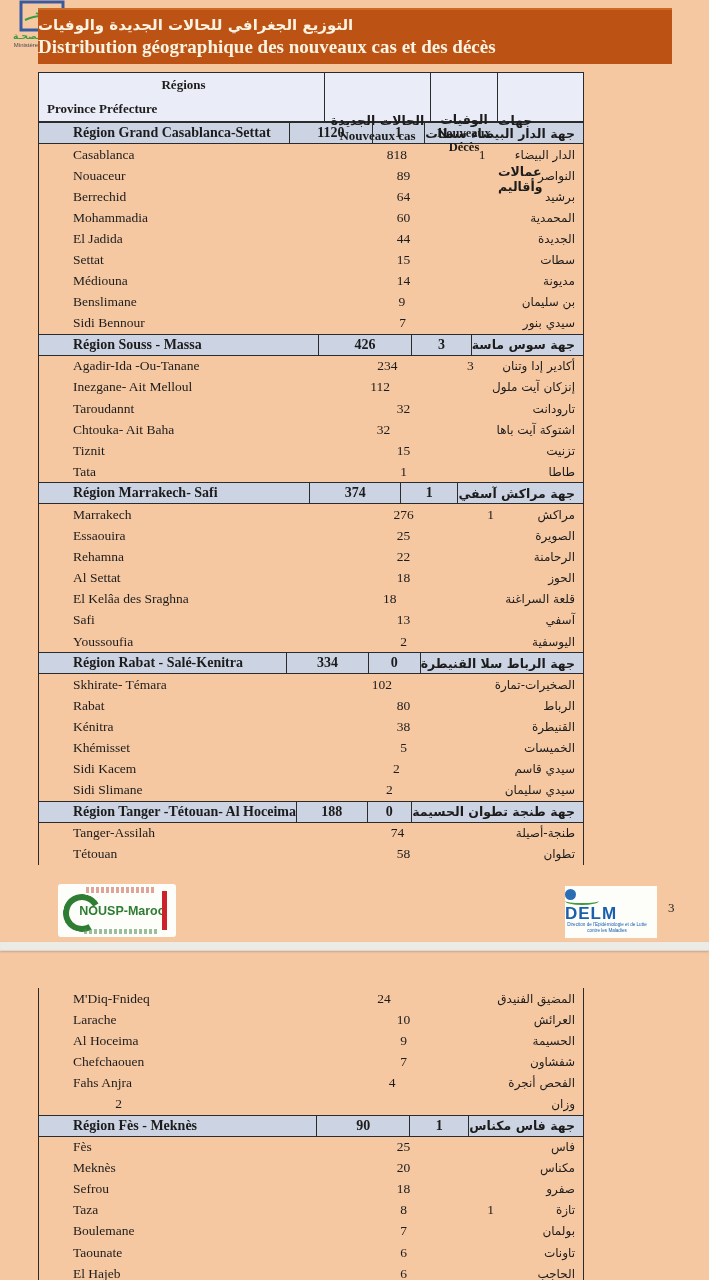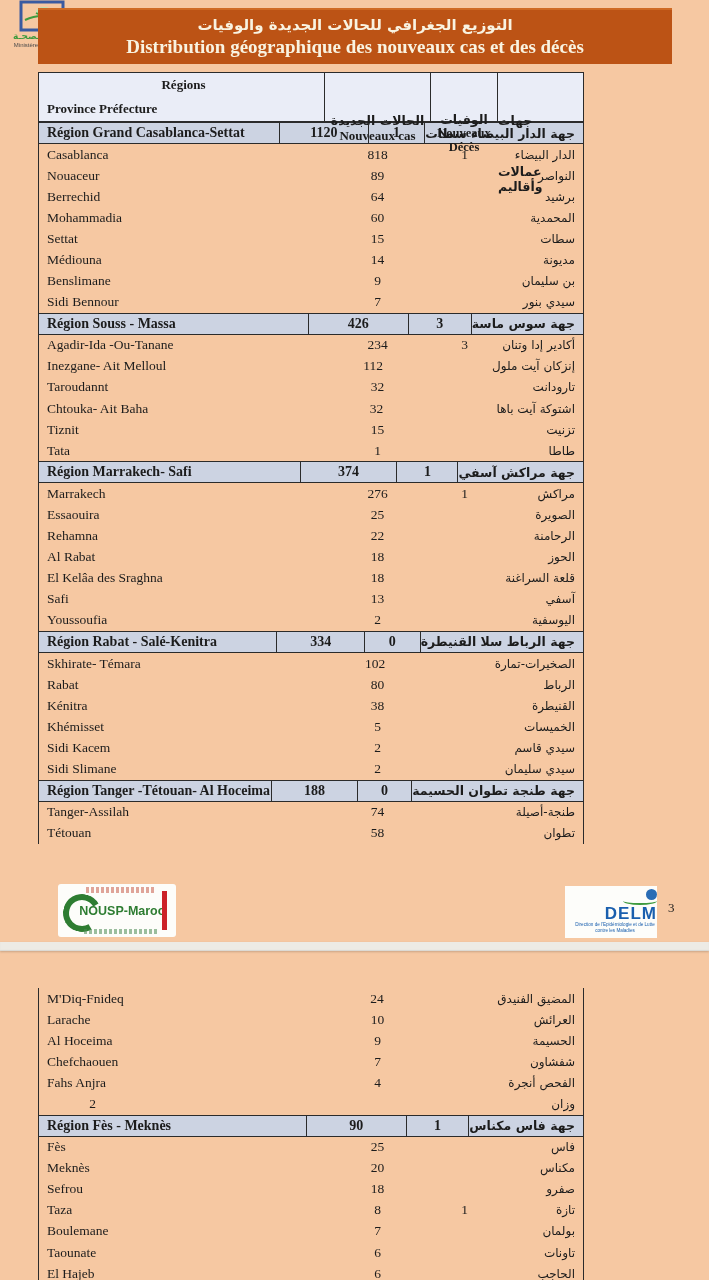--- a/index.html
+++ b/index.html
@@ -10,21 +10,21 @@
     font-family:"Liberation Serif", serif;
     color:#1c1c1c;
     overflow:hidden;
   }
   .ar{font-family:"DejaVu Sans", sans-serif;}
 
   
   .banner{
     position:absolute;left:38px;top:8px;width:634px;height:54px;
     background:#bc5315;
-    display:flex;flex-direction:column;justify-content:center;align-items:center;
+    display:flex;flex-direction:column;justify-content:center;align-items:flex-start;
     border-top:2px solid #cf6a24;
   }
   .banner .t-ar{color:#f9f3e1;font-weight:bold;font-size:15px;line-height:1.35;}
   .banner .t-fr{color:#f9f3e1;font-weight:bold;font-size:19px;line-height:1.2;}
 
   
   .tbl{position:absolute;left:38px;width:546px;}
   #table1{top:72px;}
   #table2{top:988px;}
 
@@ -38,21 +38,21 @@
   .hc1{width:285px;padding-left:8px !important;padding-right:4px !important;}
   .hc1 .l1{text-align:center;}
   .hc2{width:107px;text-align:center;border-left:1.6px solid #2b2b2b;border-right:1.6px solid #2b2b2b;box-sizing:border-box;}
   .hc3{width:67px;text-align:center;border-right:1.6px solid #2b2b2b;box-sizing:border-box;justify-content:flex-start !important;line-height:1.1;font-size:12.5px;}
   .hc4{flex:1;text-align:left;padding-right:8px !important;}
   .hc .ar{font-size:12.5px;margin-top:36px;}
 
   .row{
     display:flex;align-items:center;height:21.1px;
     border-left:1.6px solid #2b2b2b;border-right:1.6px solid #2b2b2b;
-    box-sizing:border-box;font-size:13.5px;
+    box-sizing:border-box;font-size:13.5px;padding-left:26px;
   }
   .c1{width:285px;padding-left:8px;box-sizing:border-box;white-space:nowrap;}
   .c2{width:107px;text-align:center;}
   .c3{width:67px;text-align:center;}
   .c4{flex:1;text-align:right;padding-right:8px;box-sizing:border-box;font-family:"DejaVu Sans", sans-serif;font-size:12px;white-space:nowrap;}
 
   .region{
     height:22px;background:#ccd3e2;font-weight:bold;font-size:14px;
     border-top:1.6px solid #2b2b2b;border-bottom:1.6px solid #2b2b2b;
   }
@@ -72,21 +72,21 @@
     background:repeating-linear-gradient(90deg,#c75c4a 0 3px,transparent 3px 5px);opacity:.55;}
   .nousp-tinybot{position:absolute;bottom:3px;left:26px;width:74px;height:5px;
     background:repeating-linear-gradient(90deg,#4a8a52 0 3px,transparent 3px 5px);opacity:.55;}
 
   #logo-ministry{left:313px;top:882px;width:84px;height:60px;background:transparent;
     display:flex;flex-direction:column;align-items:center;}
   .min-ar{color:#3f9b3f;font-weight:bold;font-size:9px;line-height:1.1;}
   .min-tiny{font-size:6px;color:#4a4a4a;line-height:1.15;font-family:"Liberation Sans",sans-serif;}
 
   #logo-delm{left:565px;top:886px;width:92px;height:52px;
-    display:flex;flex-direction:column;align-items:flex-end;justify-content:flex-start;padding-top:3px;box-sizing:border-box;}
+    display:flex;flex-direction:column;align-items:flex-start;justify-content:flex-start;padding-top:3px;box-sizing:border-box;}
   .delm-circle{width:11px;height:11px;border-radius:50%;background:#2a6db5;}
   .delm-arc{width:34px;height:6px;border-bottom:2.5px solid #3f9b3f;border-radius:50%;margin-top:-3px;}
   .delm-text{color:#1a5fae;font-weight:bold;font-size:17px;letter-spacing:1px;
     font-family:"Liberation Sans",sans-serif;line-height:1;}
   .delm-sub{color:#1a5fae;font-size:4.6px;text-align:center;line-height:1.25;width:84px;
     font-family:"Liberation Sans",sans-serif;}
 
   .page-num{position:absolute;left:668px;top:900px;font-size:13px;}
 
   .pagebreak{position:absolute;left:0;top:942px;width:709px;height:9px;background:#edebe5;
@@ -144,20 +144,26 @@
         <div class="c3"></div>
         <div class="c4">برشيد</div>
       </div>
       <div class="row">
         <div class="c1">Mohammadia</div>
         <div class="c2">60</div>
         <div class="c3"></div>
         <div class="c4">المحمدية</div>
       </div>
       <div class="row">
+        <div class="c1">El Jadida</div>
+        <div class="c2">44</div>
+        <div class="c3"></div>
+        <div class="c4">الجديدة</div>
+      </div>
+      <div class="row">
         <div class="c1">Settat</div>
         <div class="c2">15</div>
         <div class="c3"></div>
         <div class="c4">سطات</div>
       </div>
       <div class="row">
         <div class="c1">Médiouna</div>
         <div class="c2">14</div>
         <div class="c3"></div>
         <div class="c4">مديونة</div>
@@ -234,21 +240,21 @@
         <div class="c3"></div>
         <div class="c4">الصويرة</div>
       </div>
       <div class="row">
         <div class="c1">Rehamna</div>
         <div class="c2">22</div>
         <div class="c3"></div>
         <div class="c4">الرحامنة</div>
       </div>
       <div class="row">
-        <div class="c1">Al Rabat</div>
+        <div class="c1">Al Settat</div>
         <div class="c2">18</div>
         <div class="c3"></div>
         <div class="c4">الحوز</div>
       </div>
       <div class="row">
         <div class="c1">El Kelâa des Sraghna</div>
         <div class="c2">18</div>
         <div class="c3"></div>
         <div class="c4">قلعة السراغنة</div>
       </div>

